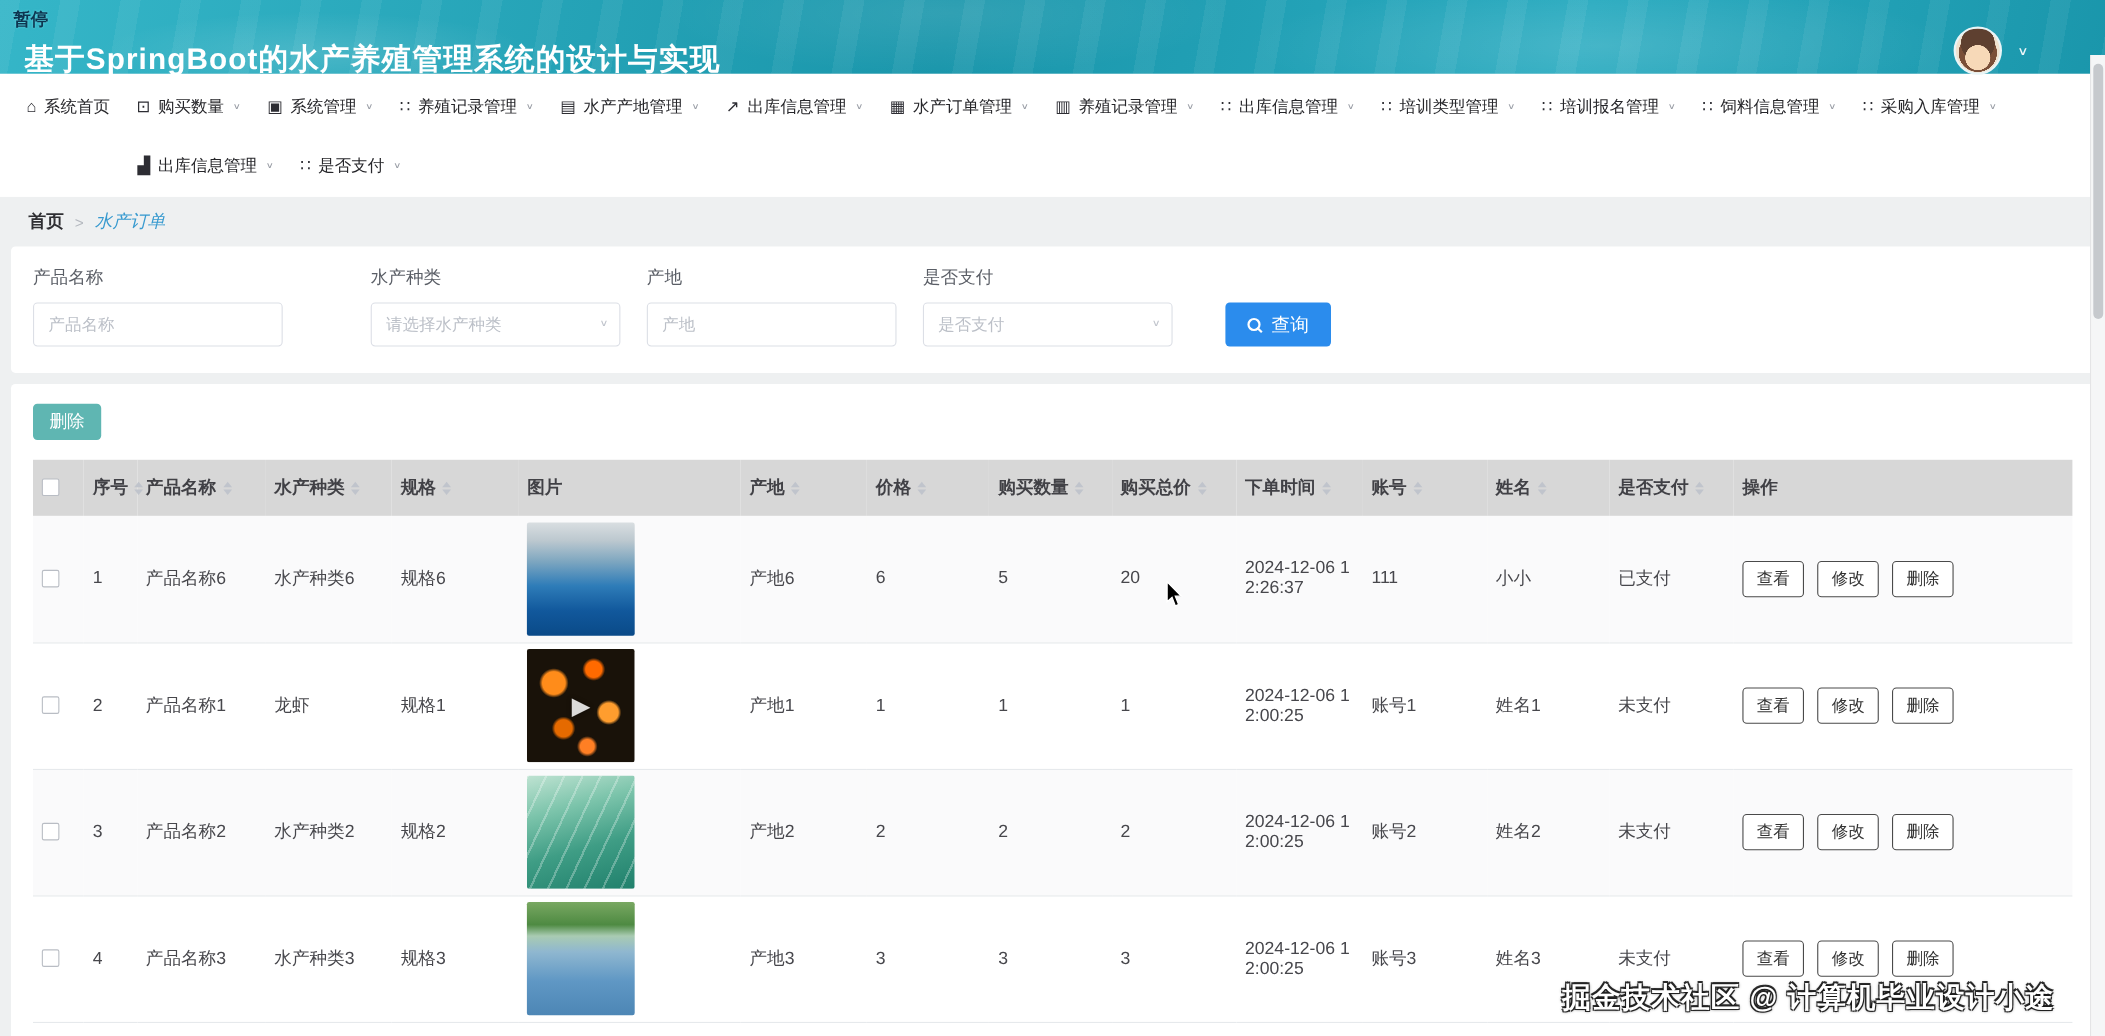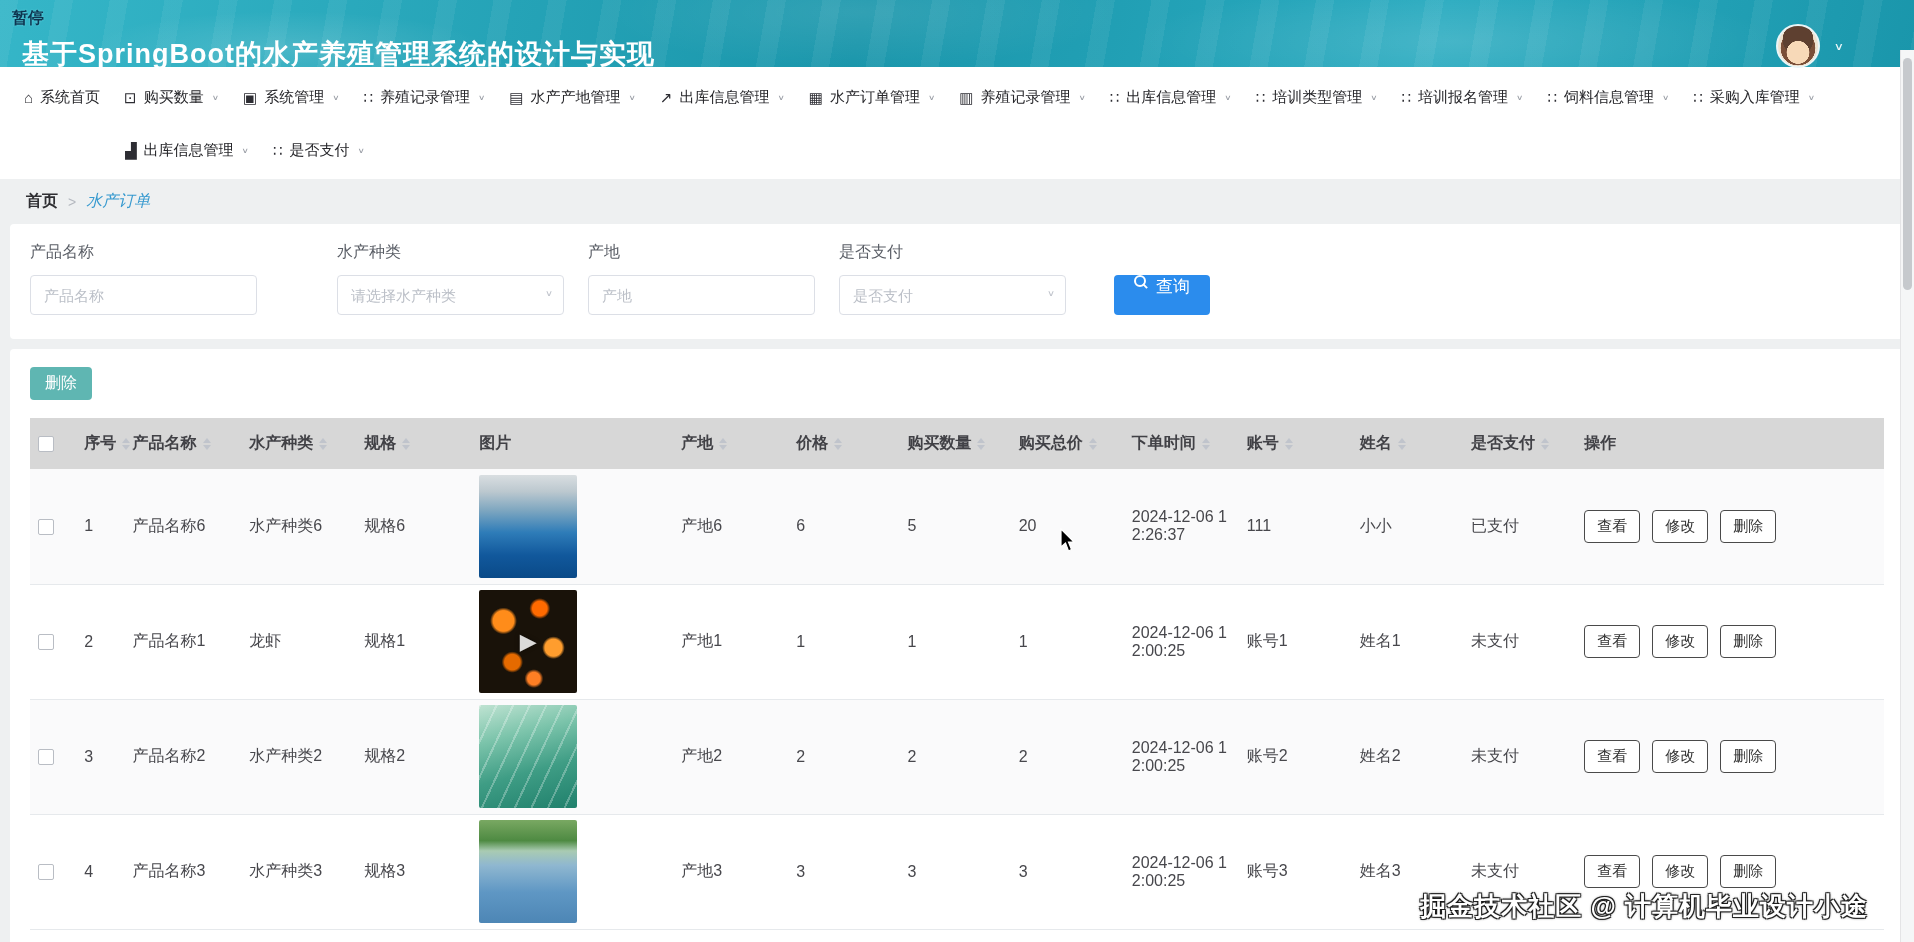--- a/index.html
+++ b/index.html
@@ -48,21 +48,21 @@
   .search-card{padding:18px 20px 24px;}
   .search-form{display:flex;align-items:flex-end;}
   .field{display:flex;flex-direction:column;margin-right:24px;}
   .field-1{margin-right:80px;}
   .field-label{font-size:16px;color:#5a5e66;margin-bottom:12px;}
   .ctrl{position:relative;}
   .ctrl input{height:40px;border:1px solid #dcdfe6;border-radius:4px;padding:0 13px;font-size:15px;color:#606266;outline:none;background:#fff;font-family:inherit;width:100%;}
   .ctrl input::placeholder{color:#bcc0c8;}
   .w1{width:176px;} .w2{width:228px;} .w3{width:168px;} .w4{width:220px;}
   .select-caret{position:absolute;right:11px;top:12px;color:#c0c4cc;font-size:11px;transform:scaleY(.75);pointer-events:none;}
-  .btn-query{margin-left:24px;height:40px;padding:0 20px;border:none;border-radius:4px;background:var(--primary,#2b8ced);color:#fff;font-size:17px;display:flex;align-items:flex-start;gap:9px;cursor:pointer;font-family:inherit;}
+  .btn-query{margin-left:24px;height:40px;padding:0 20px;border:none;border-radius:4px;background:var(--primary,#2b8ced);color:#fff;font-size:17px;display:flex;align-items:center;gap:9px;cursor:pointer;font-family:inherit;}
   .search-glyph{width:13px;height:13px;position:relative;display:inline-block;}
   .search-glyph::before{content:"";position:absolute;width:8px;height:8px;border:2px solid #fff;border-radius:50%;left:0;top:0;}
   .search-glyph::after{content:"";position:absolute;width:6px;height:2px;background:#fff;transform:rotate(45deg);left:8px;top:10px;}
   
   .table-card{margin-top:10px;padding:18px 20px;height:650px;overflow:hidden;}
   .btn-delete{height:33px;padding:0 15px;border:none;border-radius:4px;background:var(--teal,#5fb6b2);color:#fff;font-size:16px;cursor:pointer;margin-bottom:18px;font-family:inherit;}
   table{width:100%;border-collapse:collapse;table-layout:fixed;font-size:16px;color:#47474c;}
   thead th{background:var(--table_header_bg,#d7d7d7);height:51px;text-align:left;padding:0 8px;font-weight:700;color:#414146;white-space:nowrap;}
   tbody td{height:115px;padding:0 8px;border-bottom:1px solid #e6e9ec;vertical-align:middle;word-break:break-all;}
   tbody tr:nth-child(odd){background:#fafafb;}

